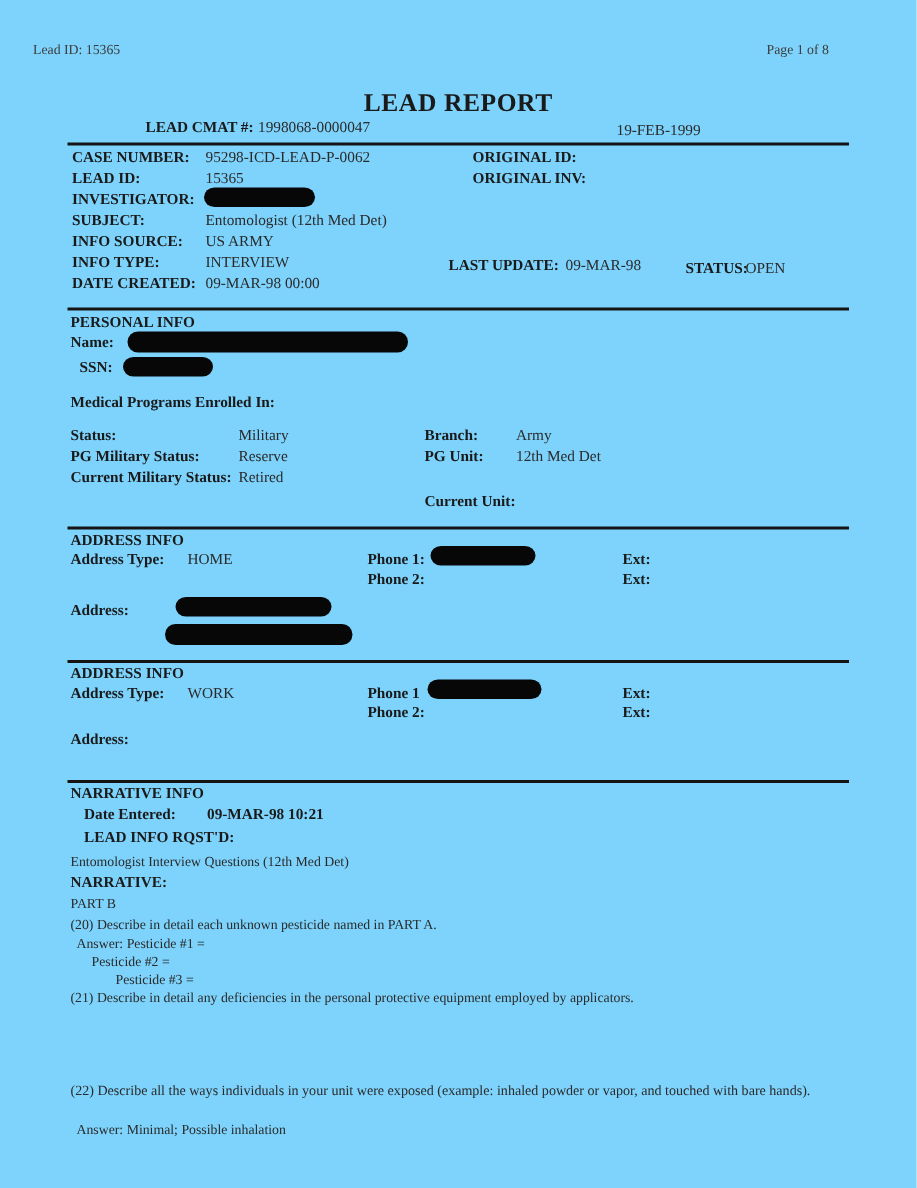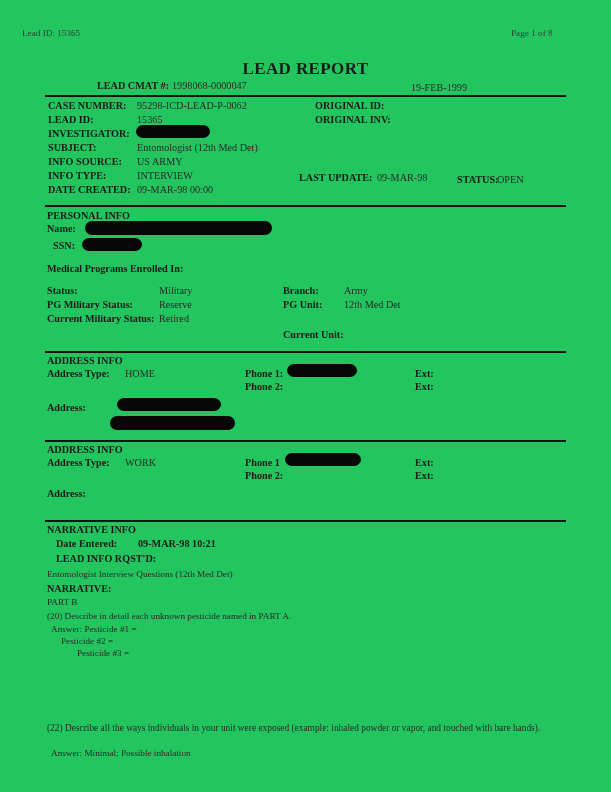--- a/index.html
+++ b/index.html
@@ -11,21 +11,21 @@
     width: 611px;
     height: 792px;
     position: relative;
     font-family: "Liberation Serif", "DejaVu Serif", serif;
     color: #1a1a1a;
     overflow: hidden;
   }
   .page {
     position: absolute;
     inset: 0;
-    background: #22c55e;
+    background: #7dd3fc;
     font-family: Liberation Serif, serif;
   }
 
   
   .abs { position: absolute; white-space: nowrap; }
   .b   { font-weight: bold; }
   .t9  { font-size: 9.2px; }
   .t10 { font-size: 10.2px; }
   .t17 { font-size: 17px; letter-spacing: .4px; }
 
@@ -186,17 +186,18 @@
 
   <div class="abs t10 b" style="left:47px; top:583px;">NARRATIVE:</div>
 
   <div class="abs t9 body-txt" style="left:47px; top:597px;">PART B</div>
 
   <div class="abs t9 body-txt" style="left:47px; top:611px;">(20)  Describe in detail each unknown pesticide named in PART A.</div>
   <div class="abs t9 body-txt" style="left:51px; top:624px;">Answer: Pesticide #1 =</div>
   <div class="abs t9 body-txt" style="left:61px; top:636px;">Pesticide #2 =</div>
   <div class="abs t9 body-txt" style="left:61px; top:648px;margin-left:16px;">Pesticide #3 =</div>
 
+  <div class="abs t9 body-txt" style="left:47px; top:660px;">(21)  Describe in detail any deficiencies in the personal protective equipment employed by applicators.</div>
 
   <div class="para" style="left:47px; top:722px; width:516px;">(22)  Describe all the ways individuals in your unit were exposed (example: inhaled powder or vapor, and touched with bare hands).</div>
   <div class="abs t9 body-txt" style="left:51px; top:748px;">Answer:  Minimal;  Possible inhalation</div>
 
 </div>
 
 </body></html>

